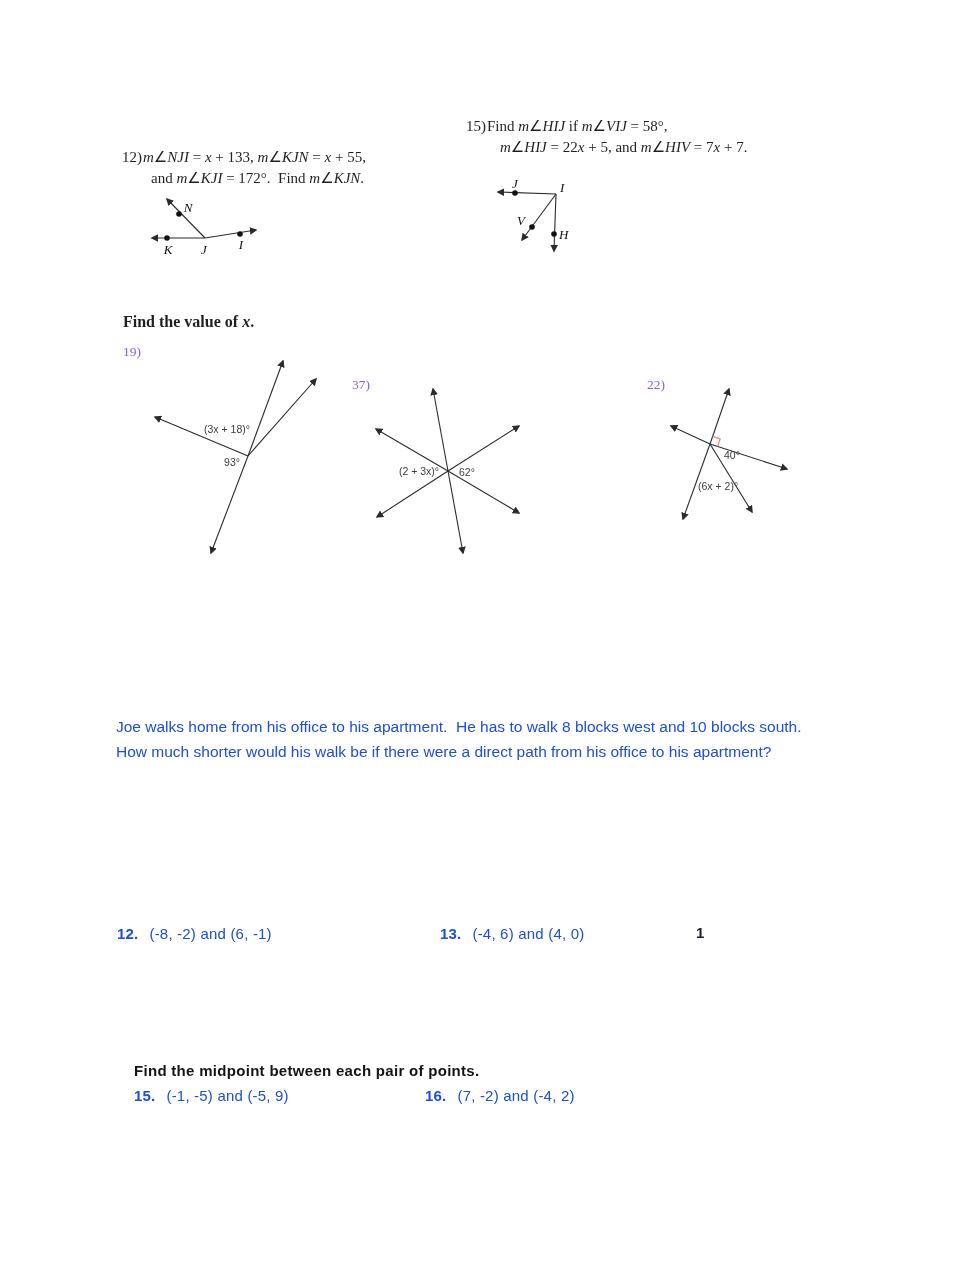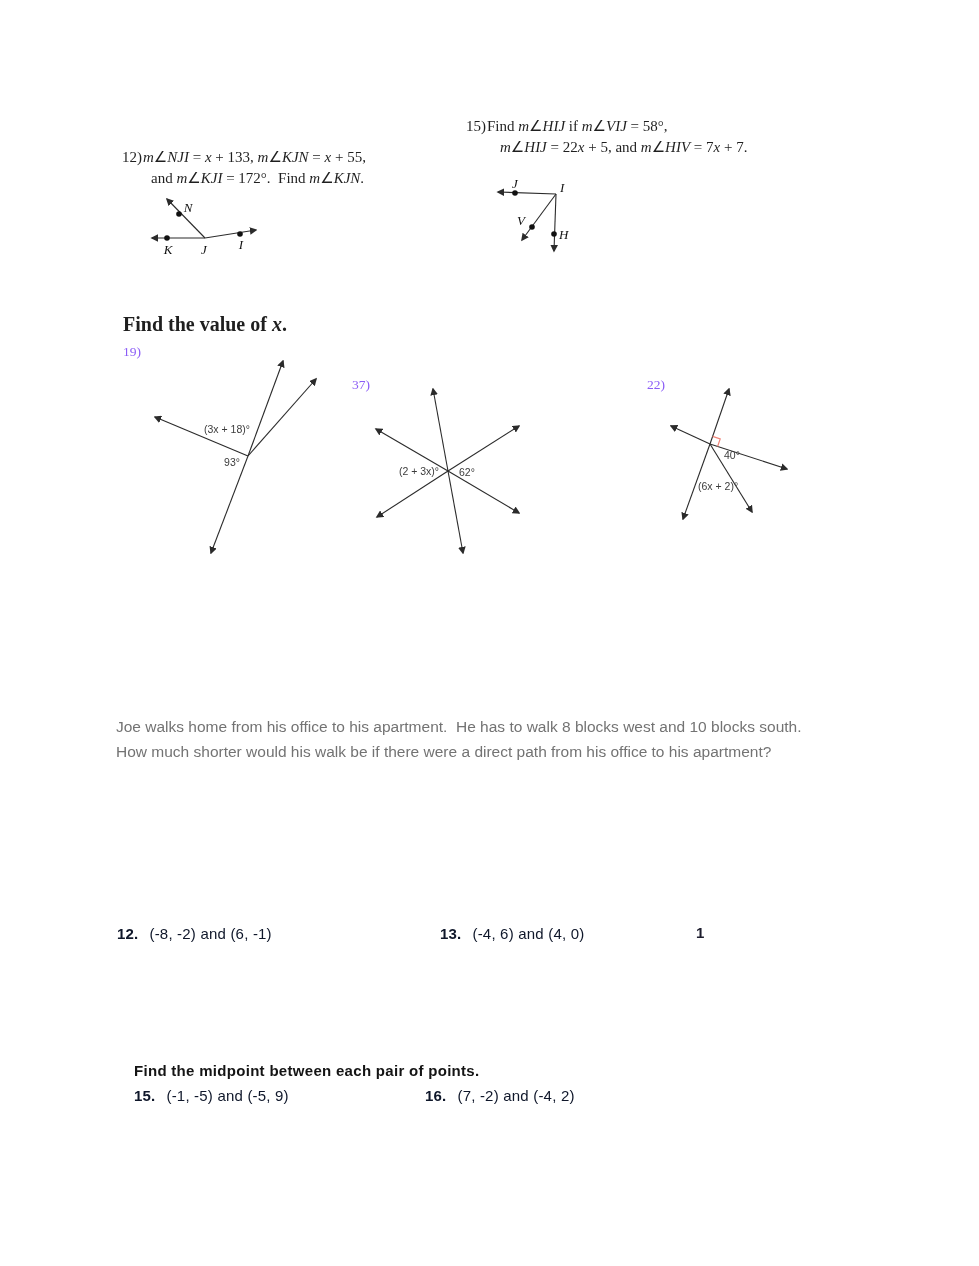--- a/index.html
+++ b/index.html
@@ -13,34 +13,34 @@
     color:#1f1f1f;
   }
   .abs{position:absolute;}
   
   .prob{font-size:15px;line-height:21px;white-space:nowrap;}
   .prob .pnum{margin-right:1px;}
   .prob .l2{display:block;}
   .seg-i{font-style:italic;}
   .seg-r{font-style:normal;}
   
-  .serif-head{font-size:20px;font-weight:bold;white-space:nowrap;}
+  .serif-head{font-size:16px;font-weight:bold;white-space:nowrap;}
   .dianum{font-size:13.5px;color:#8b5cf6;}
   
   svg{display:block;overflow:visible;}
   .ray{stroke:#2b2b2b;stroke-width:1.1;fill:none;}
   .dot{fill:#111;}
   .ptlbl{font-family:"Liberation Serif",serif;font-style:italic;font-size:13px;fill:#111;}
   .anglbl{font-family:"Liberation Sans",sans-serif;font-size:10.5px;fill:#3c3c3c;font-style:normal;}
   .rasq{stroke:#f08478;stroke-width:1.2;fill:none;}
   
-  .sanspar{font-family:"Liberation Sans",sans-serif;font-size:15.5px;line-height:25px;color:#737373;white-space:nowrap;}
+  .sanspar{font-family:"Liberation Sans",sans-serif;font-size:15.5px;line-height:25px;color:#1d4ed8;white-space:nowrap;}
   
   .goth-head{font-family:"Liberation Sans",sans-serif;font-size:15px;font-weight:700;letter-spacing:.3px;color:#141414;white-space:nowrap;}
-  .goth-item{font-family:"Liberation Sans",sans-serif;font-size:15px;color:#0f172a;white-space:nowrap;letter-spacing:.2px;}
+  .goth-item{font-family:"Liberation Sans",sans-serif;font-size:15px;color:#1d4ed8;white-space:nowrap;letter-spacing:.2px;}
   .goth-item .num{font-weight:700;margin-right:11px;}
   .stray{font-family:"Liberation Sans",sans-serif;font-size:15px;font-weight:700;color:#1d1d2e;}
 </style>
 </head>
 <body>
 
 <div class="page">
 
   <svg width="0" height="0" class="abs" aria-hidden="true">
     <defs>

